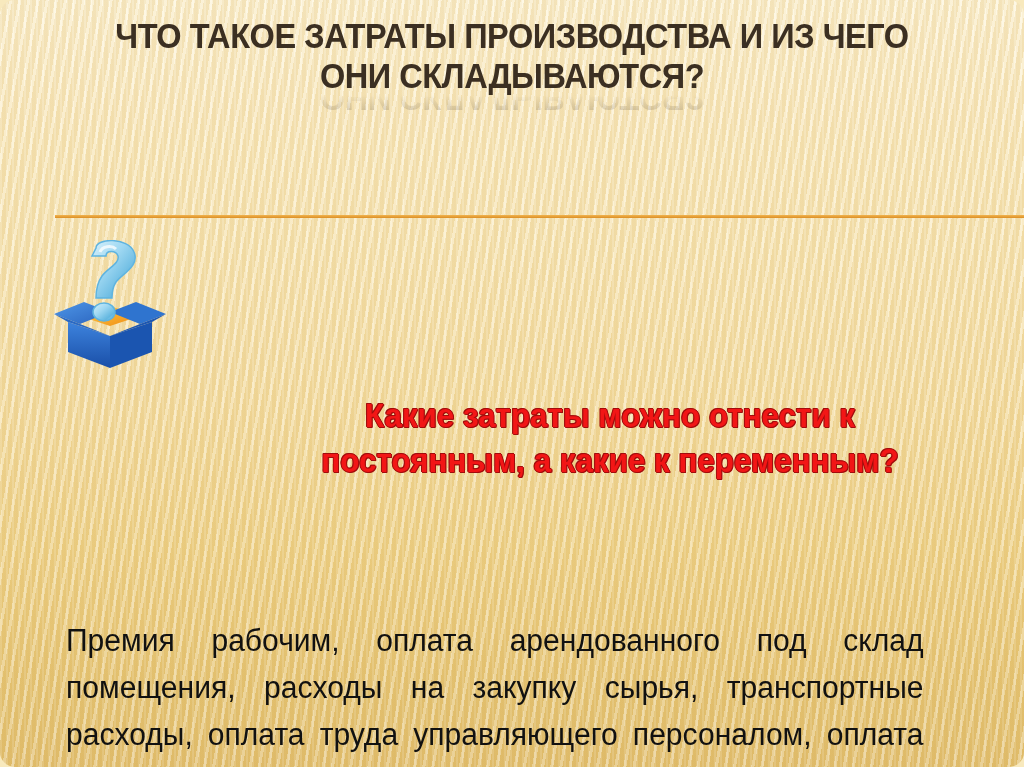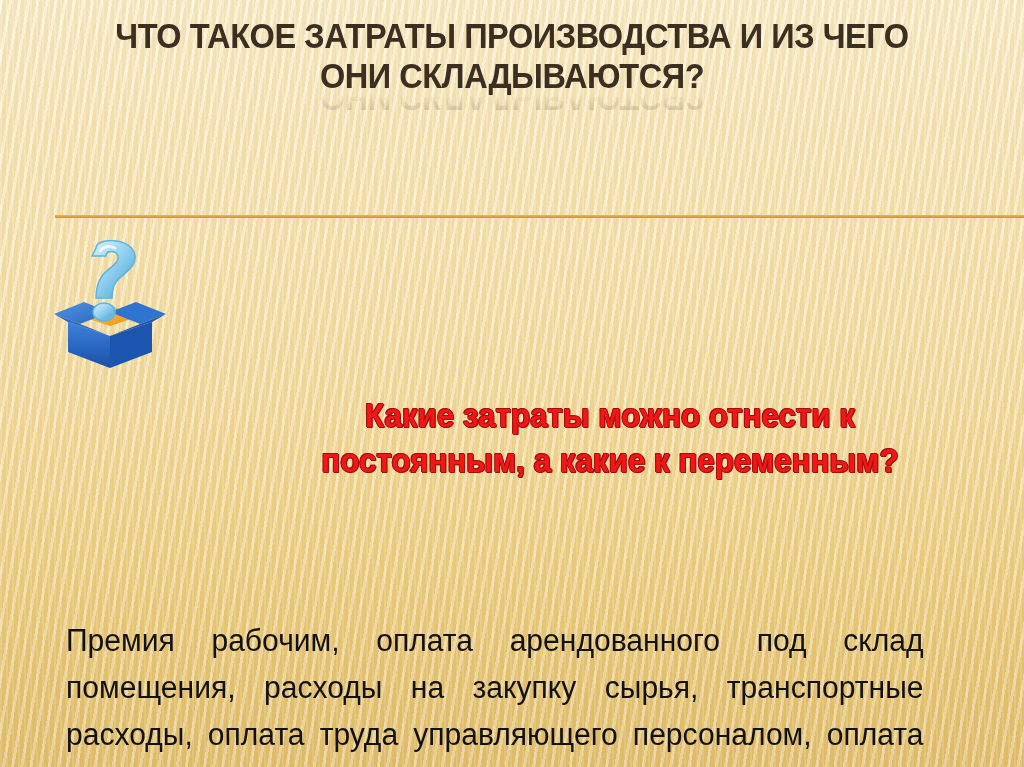--- a/index.html
+++ b/index.html
@@ -17,20 +17,21 @@
         rgba(196,150,62,0.13) 3px,
         rgba(196,150,62,0.13) 9px),
       linear-gradient(to bottom,
         #fdf3d4 0%,
         #fbecc2 18%,
         #f9e8b8 33%,
         #f6e0a6 52%,
         #f0d48a 72%,
         #e8c878 88%,
         #e3c171 100%);
+    border-radius: 15px;
   }
   
   #slide:before{
     content:"";position:absolute;inset:0;pointer-events:none;
     background:repeating-linear-gradient(90deg,
       rgba(255,255,255,0.16) 0px,
       rgba(255,255,255,0.16) 2px,
       rgba(214,170,80,0.09) 2px,
       rgba(214,170,80,0.09) 6px);
     opacity:.75;

